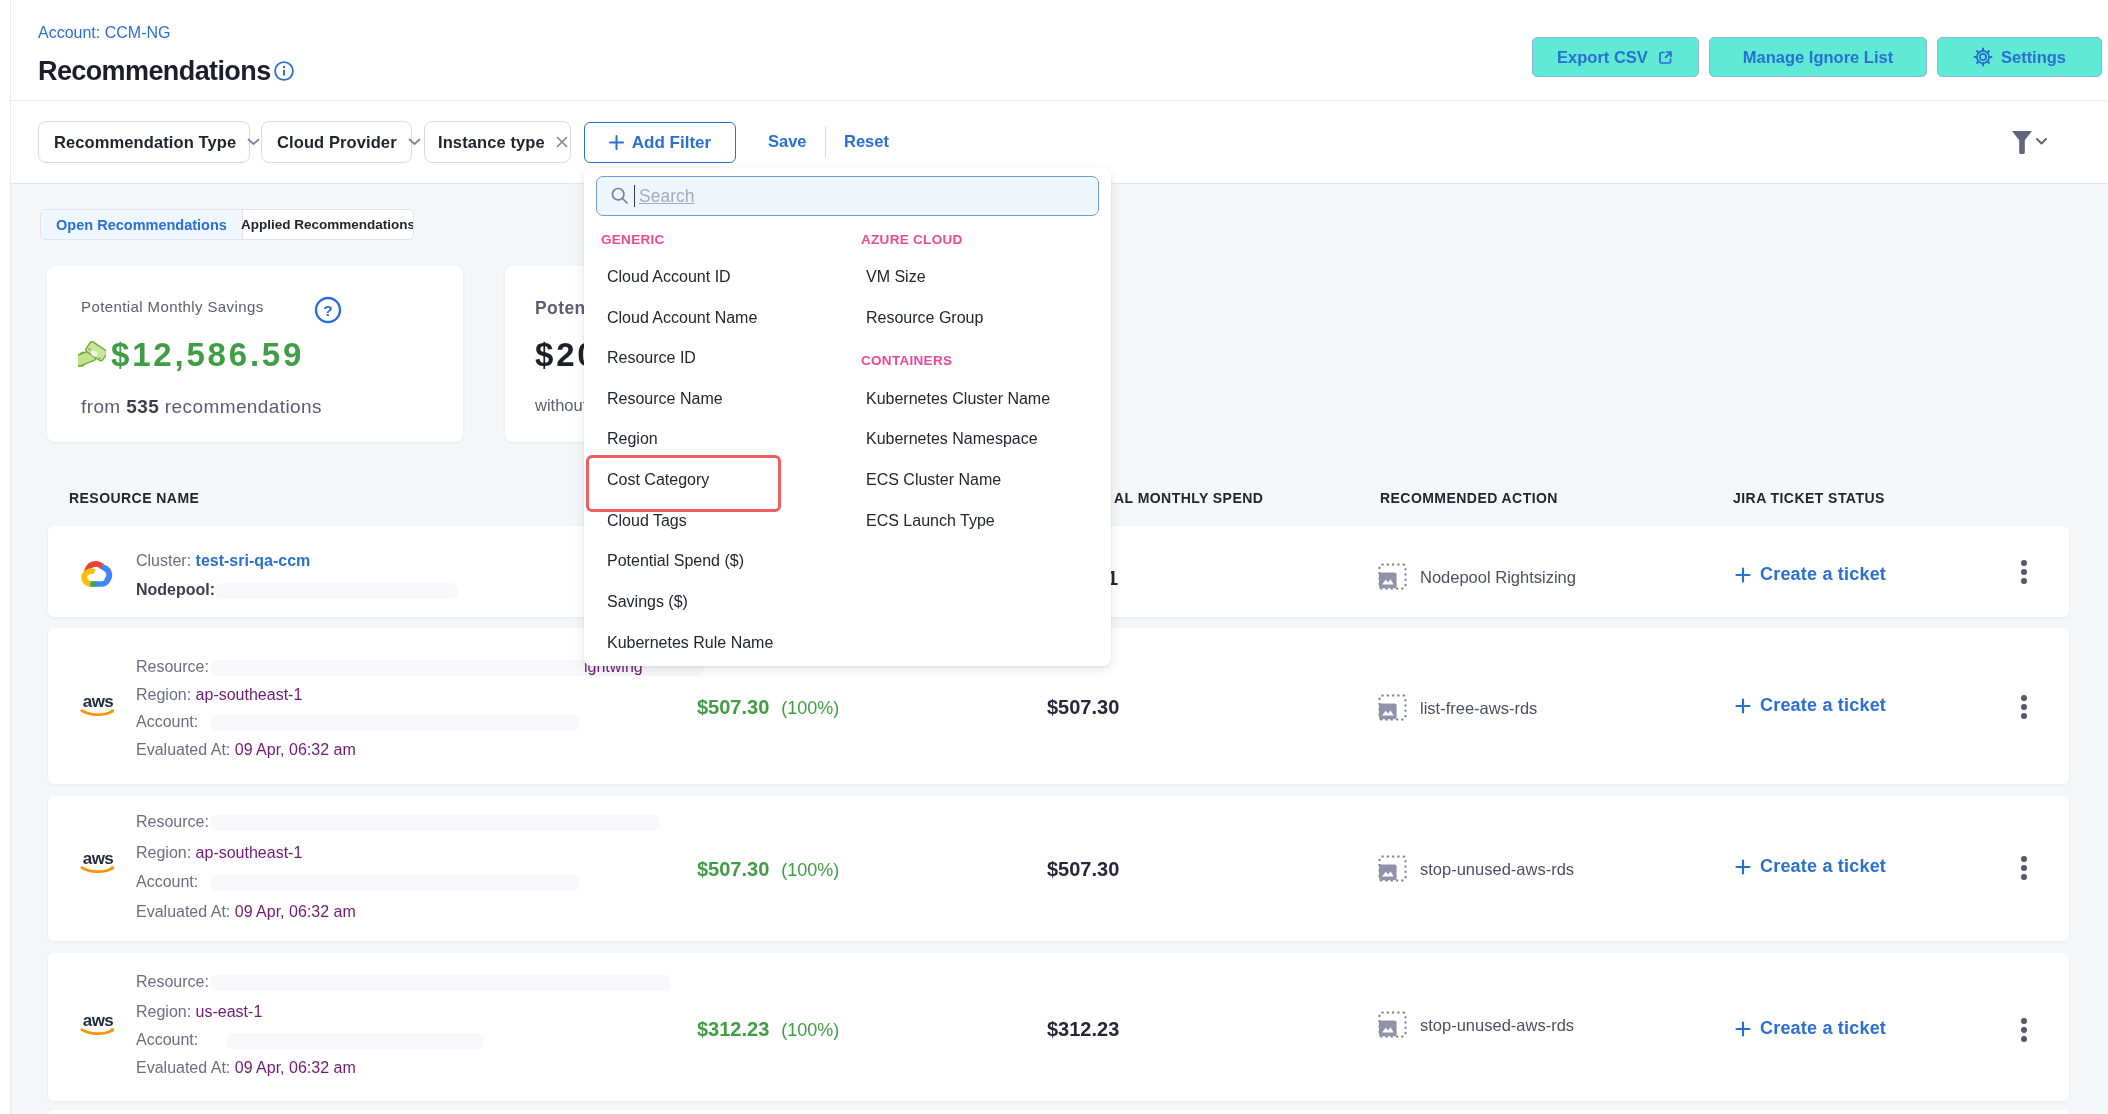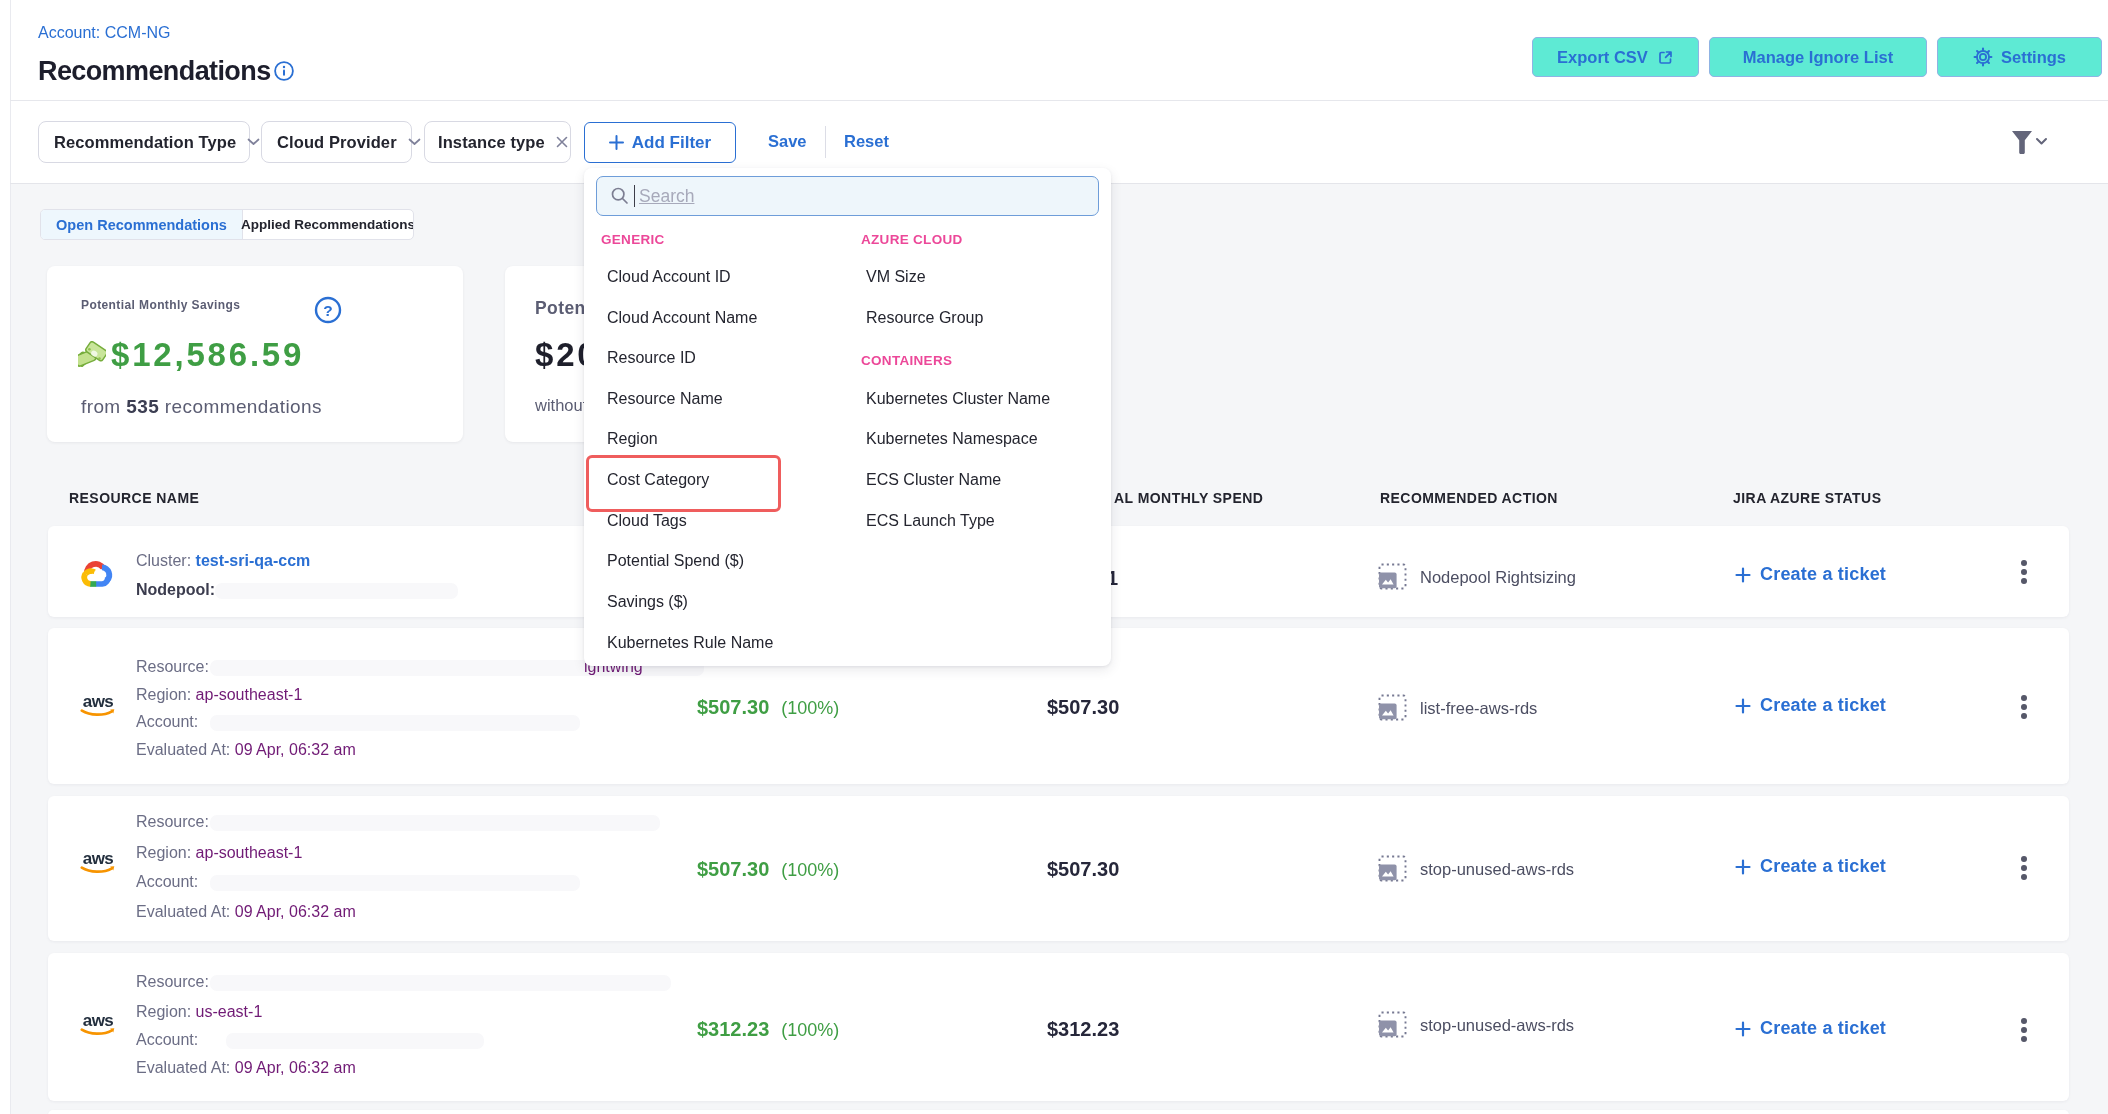--- a/index.html
+++ b/index.html
@@ -93,21 +93,21 @@
   <path d="M2 1 H22 L14.8 10.2 V22.5 C14.8 23.3 14.2 24 13.4 24 H10.6 C9.8 24 9.2 23.3 9.2 22.5 V10.2 Z" fill="#63657a"></path>
   <path d="M27 9 L31.5 13.5 L36 9" fill="none" stroke="#63657a" stroke-width="2" stroke-linecap="round" stroke-linejoin="round"></path>
 </svg>
 
 <div class="abs" style="left:40px; top:209px; height:31px; border:1px solid #e1e2ea; border-radius:5px; background:#ffffff; display:flex; overflow:hidden;">
   <div style="width:202px; background:#eef7fd; display:flex; align-items:center; justify-content:center; font-size:14.5px; font-weight:bold; color:#2a6fd3; border-right:1px solid #e1e2ea; white-space:nowrap;">Open Recommendations</div>
   <div style="width:170px; display:flex; align-items:center; justify-content:center; font-size:13.5px; color:#23242e; white-space:nowrap;font-weight:bold;">Applied Recommendations</div>
 </div>
 
 <div class="abs card" style="left:47px; top:266px; width:416px; height:176px;">
-  <div style="position:absolute; left:34px; top:32px; font-size:12px; font-weight:700; color:#5b5d73; letter-spacing:0.4px; white-space:nowrap;">Potential Monthly Savings</div>
+  <div style="position:absolute; left:34px; top:32px; font-size:15px; font-weight:400; color:#5b5d73; letter-spacing:0.4px; white-space:nowrap;">Potential Monthly Savings</div>
   <svg style="position:absolute; left:267px; top:30px;" width="28" height="28" viewBox="0 0 28 28">
     <circle cx="14" cy="14" r="12" fill="none" stroke="#2a6fd3" stroke-width="2.4"></circle>
     <text x="14" y="19.5" text-anchor="middle" font-size="15.5" font-weight="bold" fill="#2a6fd3" font-family="Liberation Sans">?</text>
   </svg>
 
   <svg style="position:absolute; left:31px; top:75px;" width="28" height="26" viewBox="0 0 28 26">
     <g stroke="#76ad3c" stroke-width="1.5">
       <rect x="-8.2" y="15.2" width="19.5" height="10.5" rx="2.4" transform="rotate(-42 2 21)" fill="#cde69f"></rect>
       <rect x="-2.5" y="11.8" width="19.5" height="10.8" rx="2.4" transform="rotate(-22 7 17)" fill="#c3e18e"></rect>
       <rect x="8.5" y="4.2" width="20" height="11.5" rx="2.4" transform="rotate(34 18 10)" fill="#c9e59b"></rect>
@@ -121,21 +121,21 @@
 </div>
 <div class="abs card" style="left:505px; top:266px; width:416px; height:176px;">
   <div style="position:absolute; left:30px; top:32px; font-size:17.5px; font-weight:600; color:#5b5d73; letter-spacing:0.4px; white-space:nowrap;">Potential Monthly Spend</div>
   <div style="position:absolute; left:30px; top:70px; font-size:33px; font-weight:bold; color:#1e1f2b; letter-spacing:2.8px;">$20,453.11</div>
   <div style="position:absolute; left:30px; top:130px; font-size:16.5px; color:#5b5d73;">without Recommendations</div>
 </div>
 
 <div class="abs th" style="left:69px; top:490px;">RESOURCE NAME</div>
 <div class="abs th" style="left:1114px; top:490px;">AL MONTHLY SPEND</div>
 <div class="abs th" style="left:1380px; top:490px;">RECOMMENDED ACTION</div>
-<div class="abs th" style="left:1733px; top:490px;">JIRA AZURE STATUS</div>
+<div class="abs th" style="left:1733px; top:490px;">JIRA TICKET STATUS</div>
 
 <div class="abs row" style="top:526px; height:91px;">
   <svg style="position:absolute; left:31px; top:33px;" width="35" height="29" viewBox="0 0 35 29">
     <g fill="none">
       <path d="M7.9 14.4 A 8.9 8.9 0 0 1 24.3 9.0" stroke="#EA4335" stroke-width="5.8"></path>
       <path d="M23.0 8.3 A 7.8 7.8 0 0 1 28.0 21.6" stroke="#4285F4" stroke-width="5.8"></path>
       <path d="M28.6 18.0 A 5.9 5.9 0 0 1 23.2 25.0 L 16.9 25.0" stroke="#4285F4" stroke-width="5.7"></path>
       <path d="M17.2 25.0 L 10.9 25.0" stroke="#34A853" stroke-width="5.7"></path>
       <path d="M11.4 24.9 A 6.6 6.6 0 0 1 6.4 14.6" stroke="#FBBC05" stroke-width="5.7"></path>
       <path d="M6.5 14.9 A 6.6 6.6 0 0 1 16.6 14.0" stroke="#FBBC05" stroke-width="5.7"></path>

